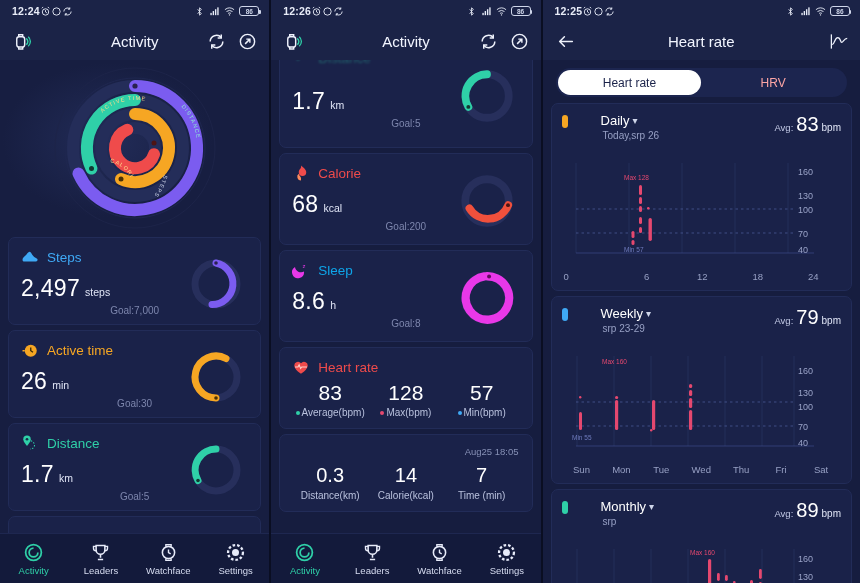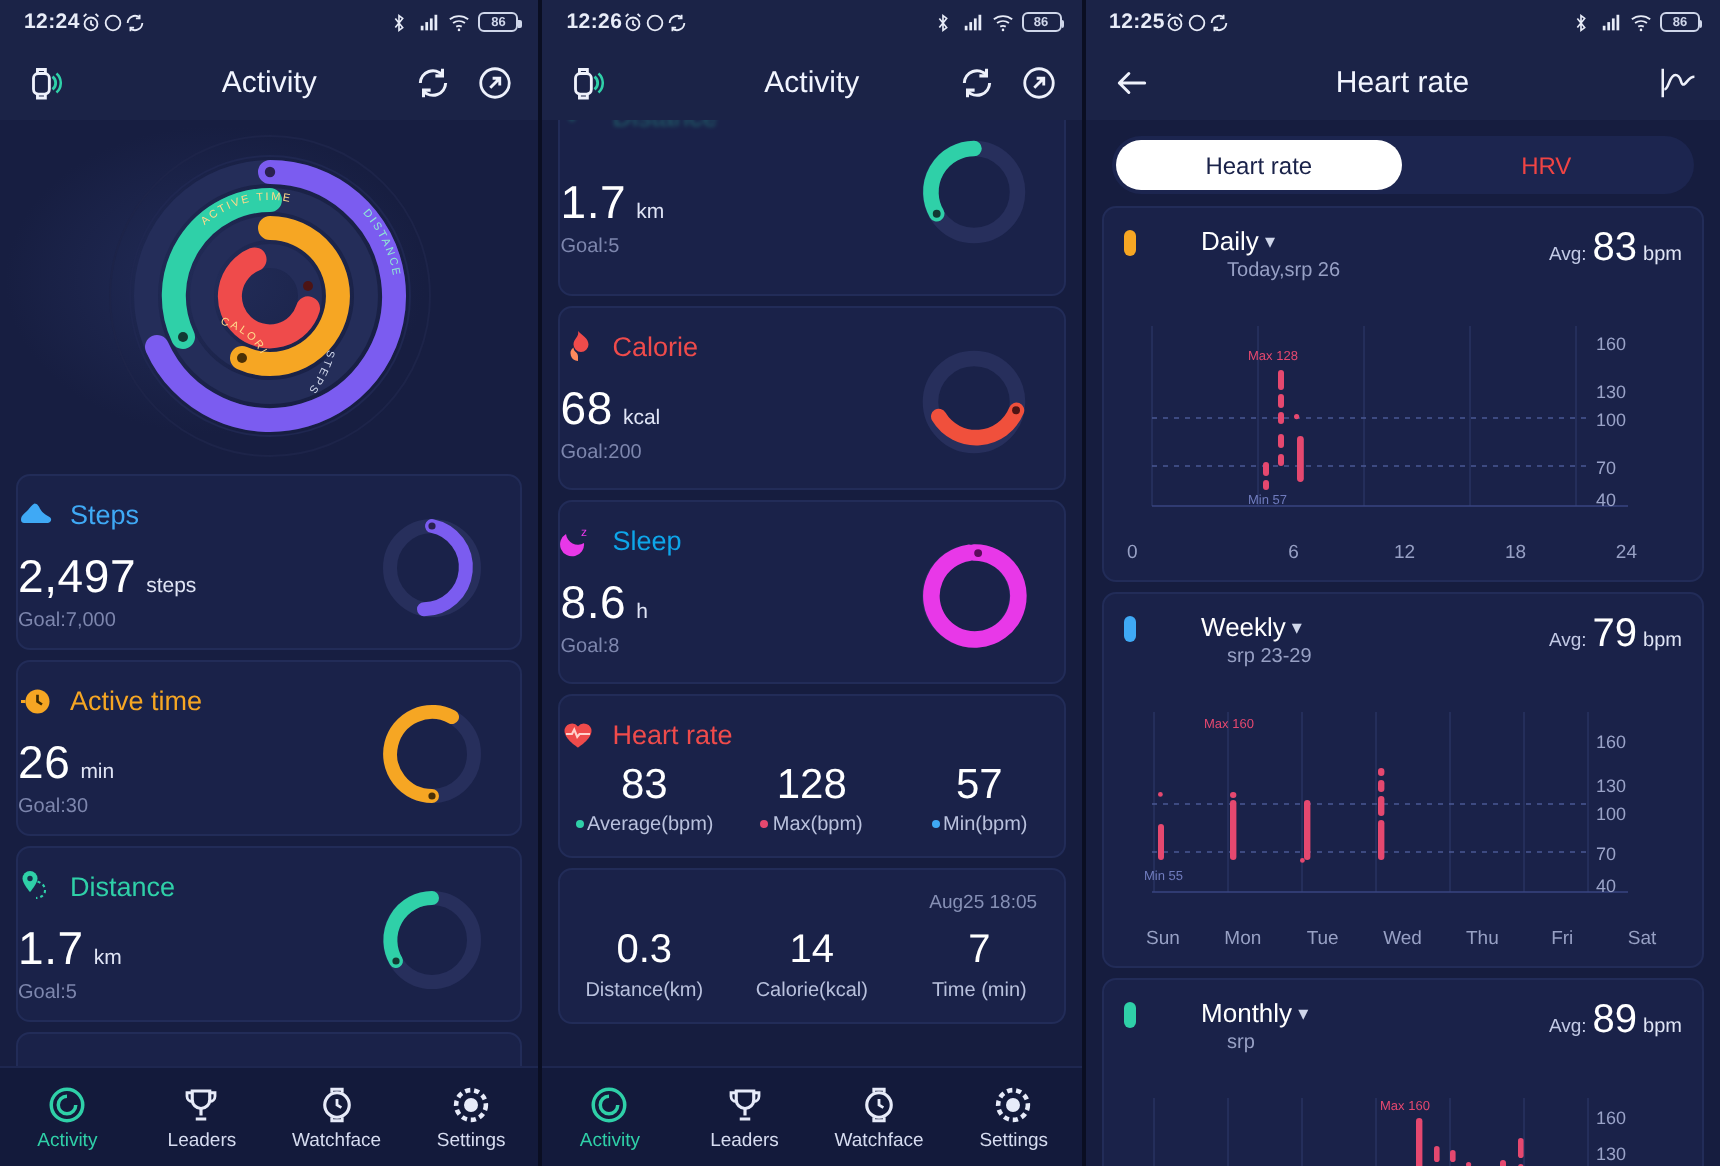--- a/index.html
+++ b/index.html
@@ -47,30 +47,30 @@
   .p1 .content { background:
       radial-gradient(ellipse 150px 110px at 40% 80px, #222c58 0%, #171e41 70%),
       #161d3f; }
 
   
   .hero { height:172px; position:relative; }
   .hero svg { position:absolute; left:50%; top:4px; transform:translateX(-50%); }
 
   
   .card {
-    background:#1a2249; border-radius:7px; margin:5px 8px; padding:9px 0 11px;
+    background:#1a2249; border-radius:7px; margin:5px 8px; padding:9px 12px 11px;
     position:relative; height:88px; border:1px solid #222c58;
   }
   .card-head { display:flex; align-items:center; gap:8px; height:20px;}
   .card-ico { width:18px; height:18px; display:block; flex:none;}
   .card-title { font-size:13.5px; }
   .card-val { margin-top:8px; display:flex; align-items:baseline; gap:5px; }
   .card-num { font-size:23px; color:#fff; letter-spacing:.3px; }
   .card-unit { font-size:10.5px; color:#dfe4f5; }
-  .card-goal { font-size:10px; color:#7d86ad; margin-top:3px; }
+  .card-goal { font-size:10px; color:#7d86ad; margin-top:3px;text-align:center; }
   .card-ring { position:absolute; right:16px; top:18px; }
 
   
   .hr-card { height:82px; }
   .hr-stats { display:flex; margin-top:4px; }
   .hr-col { flex:1; text-align:center; }
   .hr-num { font-size:21px; color:#fff; }
   .hr-lab { font-size:10px; color:#b9c1dd; margin-top:2px; white-space:nowrap;}
   .hr-dot { display:inline-block; width:4px; height:4px; border-radius:50%;
             vertical-align:middle; margin-right:2px; }
@@ -90,31 +90,31 @@
   }
   .tab { flex:1; text-align:center; }
   .tab svg { width:21px; height:21px; display:block; margin:0 auto 2px;}
   .tab span { font-size:9.5px; color:#d6dcf0; display:block; }
   .tab.active span { color:#2fd0a8; }
 
   
   .segwrap { margin:8px 13px 6px; height:29px; background:#1c254f; border-radius:15px;
              display:flex; padding:2px; }
   .seg { flex:1; border-radius:14px; display:flex; align-items:center;
-         justify-content:center; font-size:12px; color:#ef4444; }
+         justify-content:center; font-size:12px; color:#fca5a5; }
   .seg.on { background:#fff; color:#1a2249; }
 
   
   .chart-card { background:#1a2249; border-radius:7px; margin:5px 8px;
                 padding:9px 10px 4px; position:relative; border:1px solid #222c58;}
   .ch-head { display:flex; align-items:flex-start;gap:28px; }
   .ch-pill { width:6px; height:13px; border-radius:3px; margin:2px 5px 0 0; flex:none;}
   .ch-name { font-size:13px; color:#fff; }
   .ch-chev { font-size:10px; color:#cfd6ea; margin-left:3px; }
-  .ch-sub { font-size:10px; color:#97a0c4; margin-top:2px; margin-left:13px;}
+  .ch-sub { font-size:10px; color:#97a0c4; margin-top:2px; margin-left:2px;}
   .ch-avg { margin-left:auto; display:flex; align-items:baseline; gap:3px; }
   .ch-avg-lab { font-size:9.5px; color:#c3cae6; }
   .ch-avg-num { font-size:20px; color:#fff; }
   .ch-avg-unit { font-size:10px; color:#dfe4f5; }
   .ch-plot { position:relative; height:108px; margin-top:20px; }
   .ch-plot.short { height:52px; }
   .ch-plot svg { display:block; }
   .ch-xaxis { display:flex; font-size:9.5px; color:#97a0c4; padding:2px 0 4px; }
   .ch-xaxis span { flex:1; text-align:center; }
   .ch-xaxis.num span:first-child { text-align:left; padding-left:2px;}

